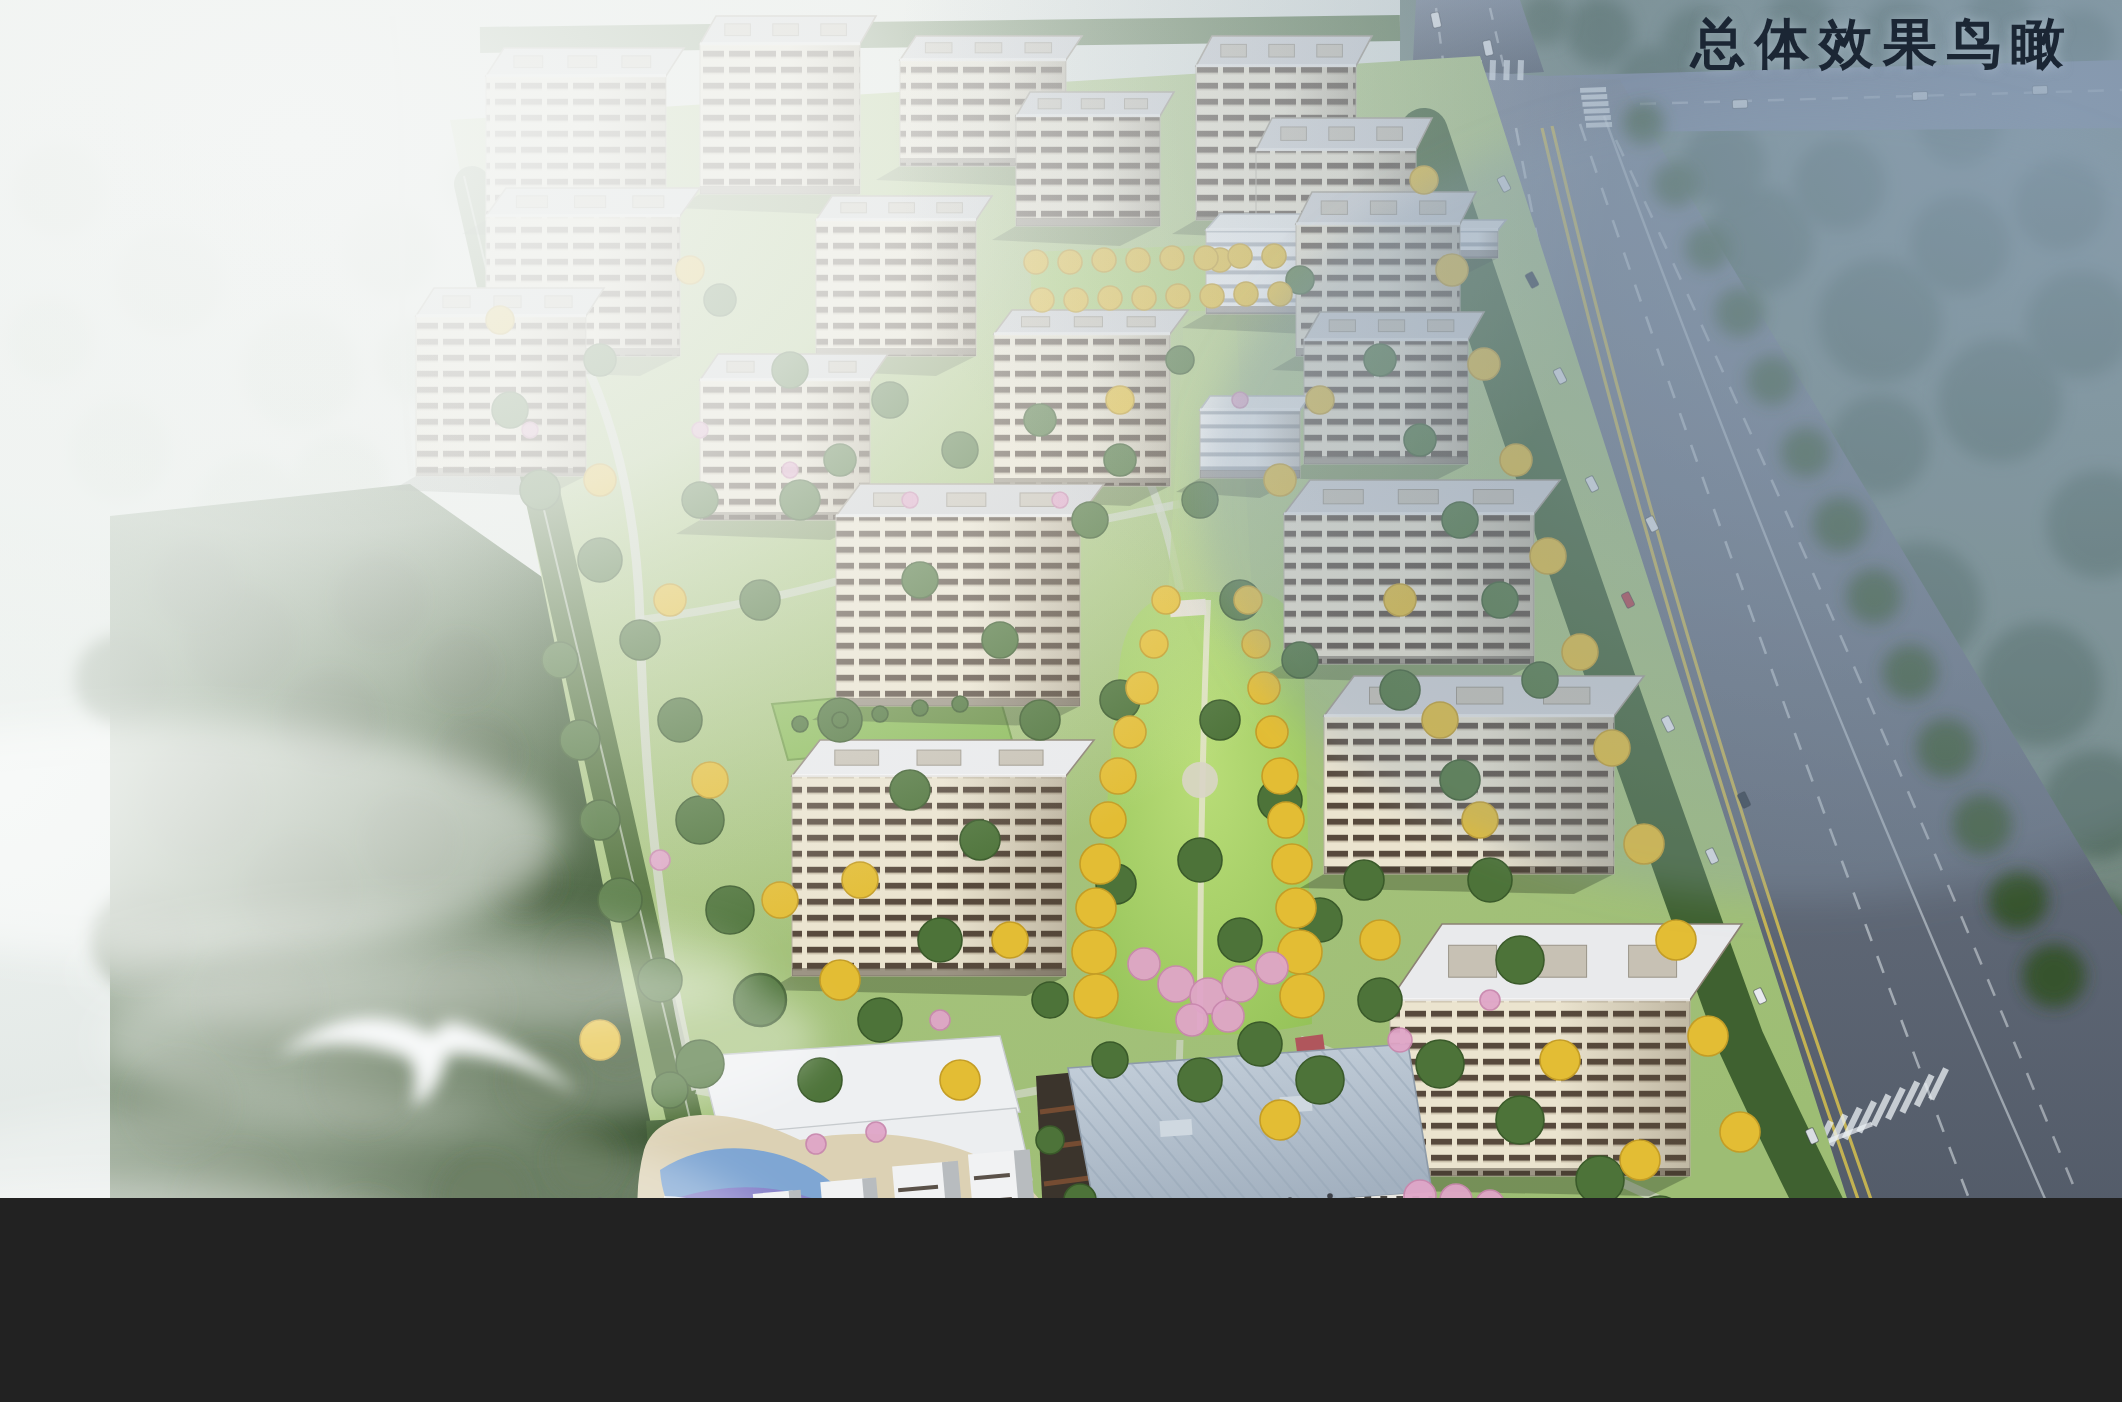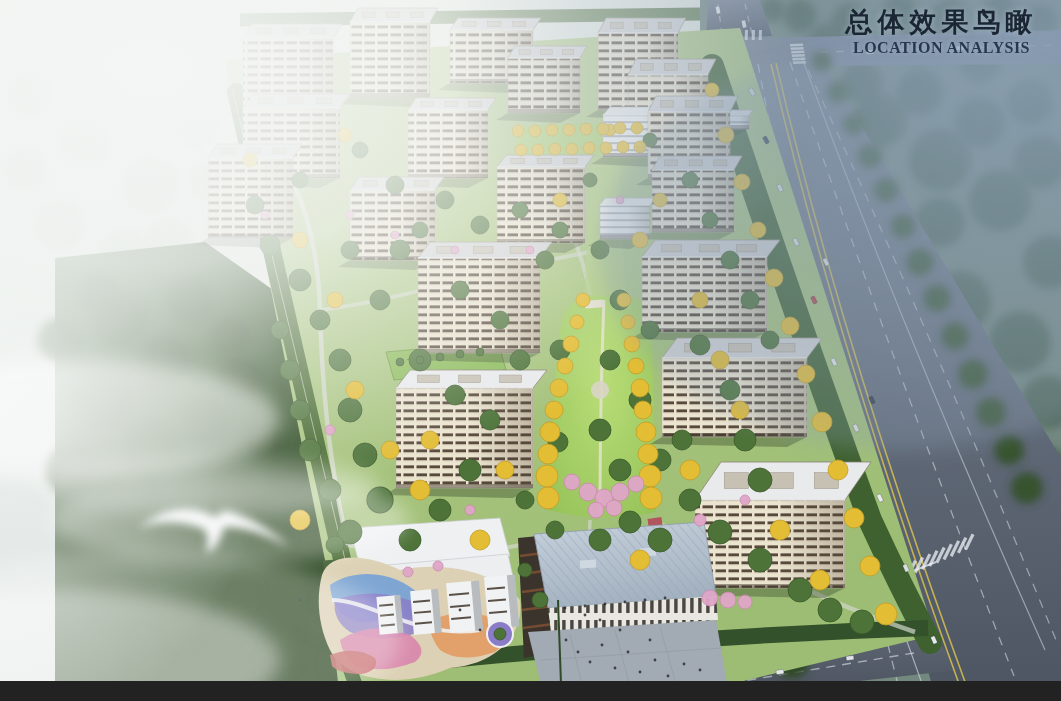--- a/index.html
+++ b/index.html
@@ -1,16 +1,16 @@
 <!DOCTYPE html>
 <html><head>
 <meta charset="utf-8">
 <style>
   html,body{margin:0;padding:0;background:#222;}
-  .stage{position:relative;width:1061px;height:681px;overflow:hidden;
+  .stage{position:relative;width:1061px;height:599px;overflow:hidden;
          font-family:"Liberation Sans",sans-serif;background:#f9a8d4;}
   .stage svg{position:absolute;inset:0;display:block;}
   .titleblock{position:absolute;top:7px;right:12px;width:215px;text-align:center;
               pointer-events:none;}
   .title-cn{font-family:"Liberation Serif","DejaVu Serif",serif;font-weight:bold;
             font-size:27px;letter-spacing:5px;color:#1b2634;line-height:1.15;
             text-shadow:0 0 6px rgba(190,205,220,.55);}
   .title-en{font-family:"Liberation Serif","DejaVu Serif",serif;font-weight:bold;
             font-size:16px;letter-spacing:.5px;color:#26384e;margin-top:1px;
             text-shadow:0 0 5px rgba(190,205,220,.5);}
@@ -791,15 +791,14 @@
     <ellipse cx="210" cy="485" rx="170" ry="30" fill="rgba(255,255,255,0.3)" filter="url(#soft2)"></ellipse>
   </g>
 
   <path fill="#fbfcfd" filter="url(#soft)" opacity="0.97" d="M138,528 Q178,496 216,517 Q222,508 232,512 Q262,522 290,547 Q252,526 224,527 Q218,550 206,553 Q210,536 204,529 Q170,515 138,528 Z"></path>
 
   <rect x="600" y="697" width="461" height="4" fill="#2e4f8e" opacity="0.85"></rect>
 </svg>
 
 <div class="titleblock">
   <div class="title-cn">总体效果鸟瞰</div>
-  <div class="title-en">LOCATION ANALYSIS</div>
 </div>
 </div>
 
 </body></html>

